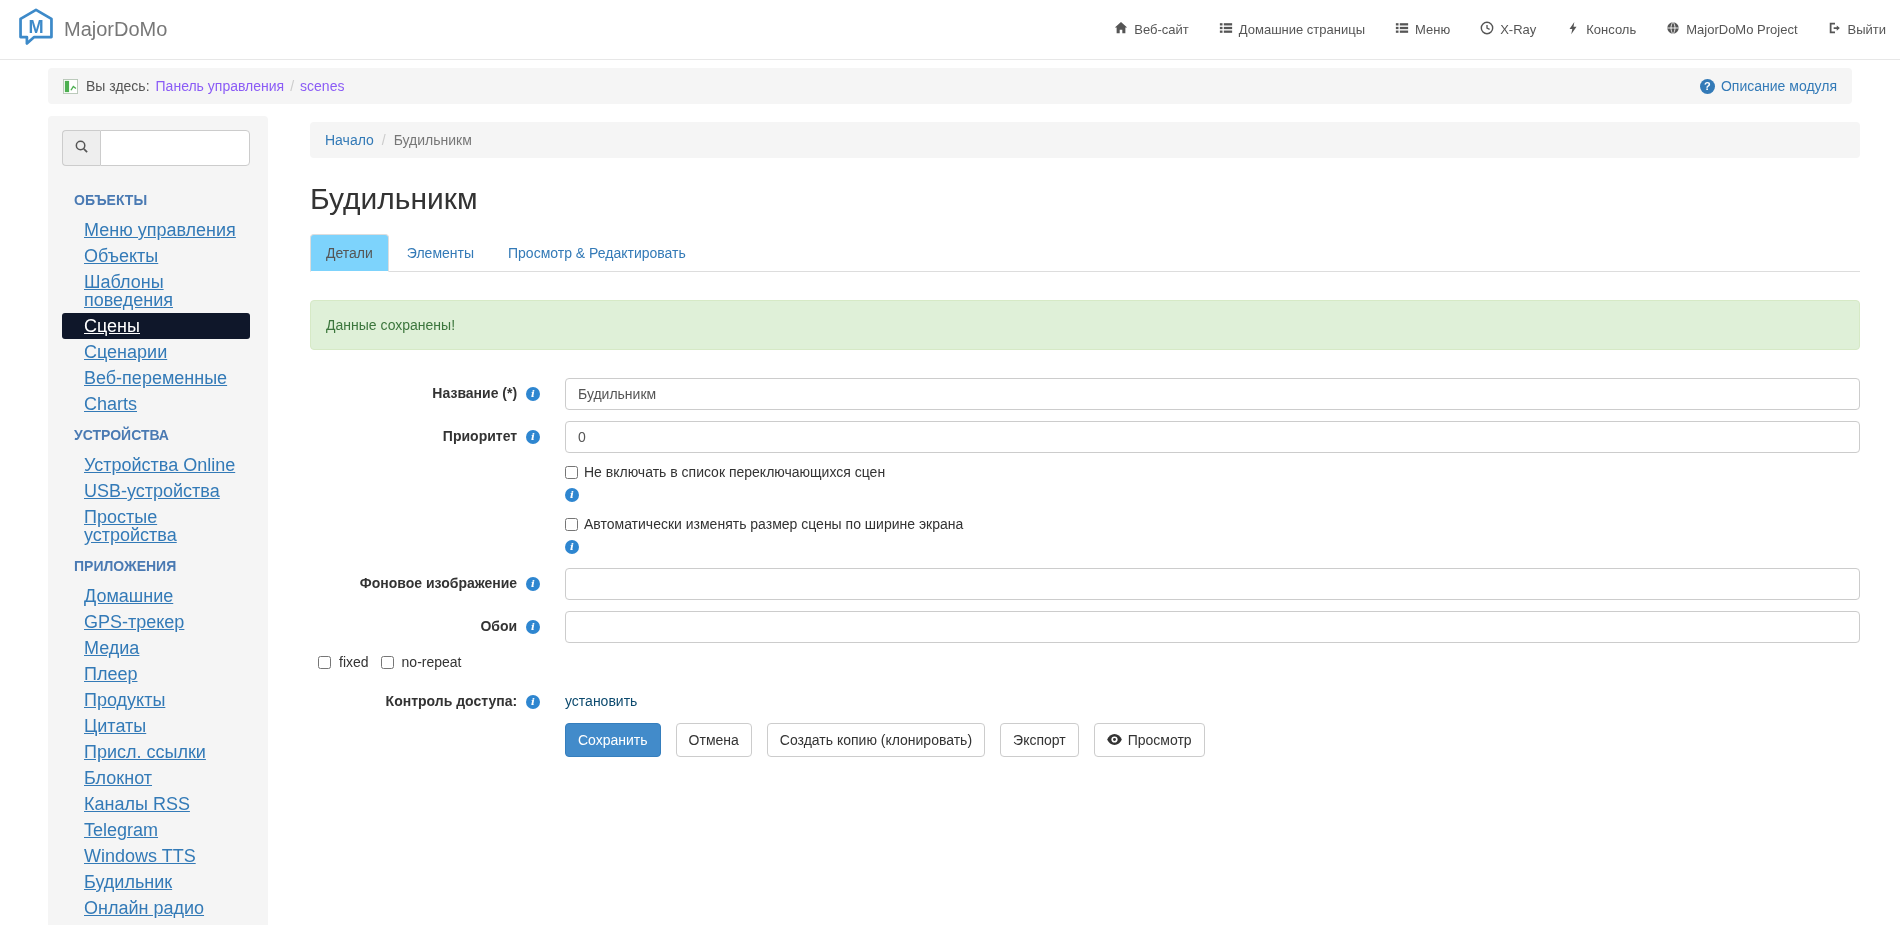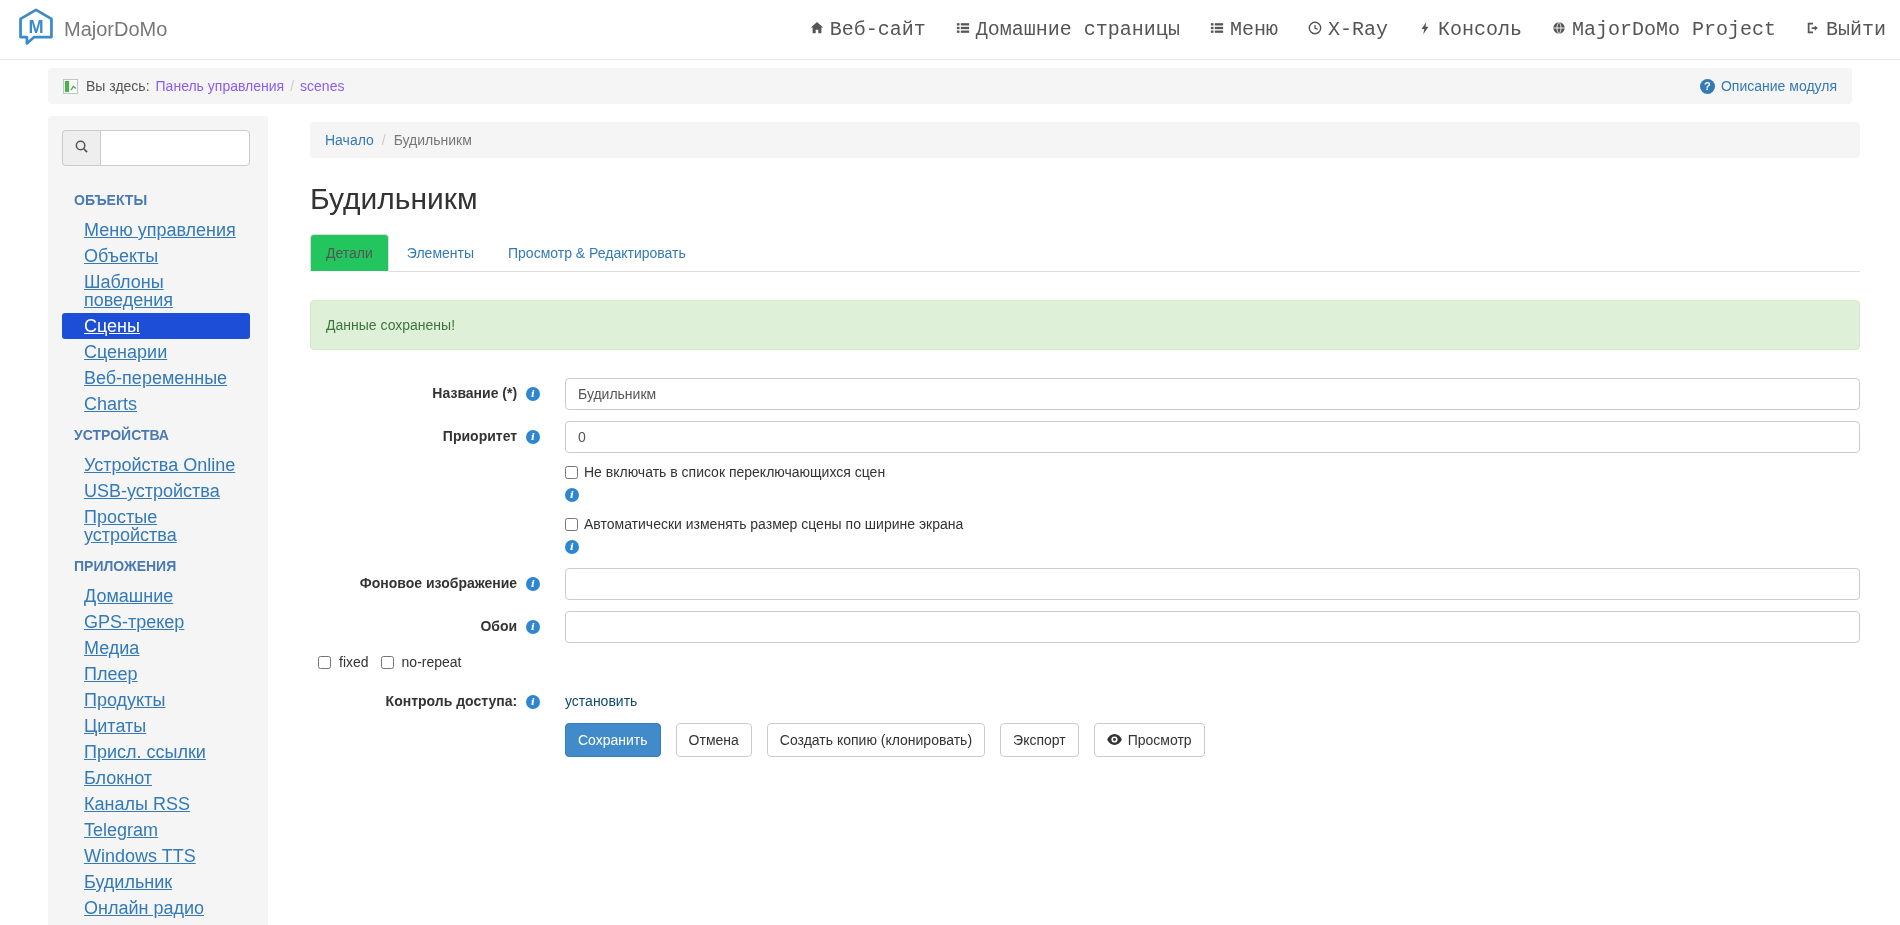--- a/index.html
+++ b/index.html
@@ -18,21 +18,21 @@
     height: 60px; background: #fff;
     border-bottom: 1px solid #e7e7e7;
     display: flex; align-items: center;
     padding: 0 14px 0 16px;
   }
   .brand { display: flex; align-items: center; gap: 8px; }
   .brand-name { font-size: 20px; color: #777; }
   .top-nav { margin-left: auto; display: flex; align-items: center; gap: 30px; }
   .top-nav-item {
     color: #555; display: flex; align-items: center; gap: 6px;
-    white-space: nowrap; font-size: 20px; font-family: Liberation Mono, monospace;
+    white-space: nowrap; font-size: 13px;
   }
   .top-nav-item svg { color: #555; }
 
   
   .crumb-bar {
     margin: 8px 48px 0 48px; height: 36px;
     background: #f5f5f5; border-radius: 4px;
     display: flex; align-items: center; padding: 0 15px;
     color: #555;
   }
@@ -83,42 +83,42 @@
     padding: 10px 8px 9px 26px;
     color: #4a7ab3; font-weight: bold; font-size: 14px;
   }
   .side-item {
     display: block; margin: 0 18px 0 14px;
     padding: 4px 8px 4px 22px;
     color: #337ab7; font-size: 18px; line-height: 18px;
     border-radius: 3px;
     text-decoration: underline;
   }
-  .side-item.active { background: #1d4ed8; color: #fff; }
+  .side-item.active { background: #0f172a; color: #fff; }
 
   
   .main { flex: 1; margin-left: 42px; padding-bottom: 40px; }
   .inner-crumb {
     height: 36px; background: #f5f5f5; border-radius: 4px;
     display: flex; align-items: center; padding: 0 15px; margin-top: 6px;
   }
   .inner-crumb a { color: #337ab7; }
   .inner-crumb .sep { color: #ccc; margin: 0 8px; }
   .inner-crumb .current { color: #777; }
 
   .page-title { font-size: 30px; font-weight: 400; color: #333; margin: 24px 0 18px 0; }
 
   .tabs { display: flex; border-bottom: 1px solid #ddd; }
   .tab {
     padding: 10px 15px; margin-bottom: -1px; margin-right: 2px;
     border: 1px solid transparent; border-radius: 4px 4px 0 0;
     color: #337ab7; font-size: 14px;
   }
   .tab.active {
-    background: #22c55e; color: #555;
+    background: #7dd3fc; color: #555;
     border-color: #ddd #ddd #fff #ddd; cursor: default; text-align: center;
   }
 
   .alert-success {
     margin-top: 28px; padding: 16px 15px;
     background: #dff0d8; border: 1px solid #d6e9c6; border-radius: 4px;
     color: #3c763d;
   }
 
   

